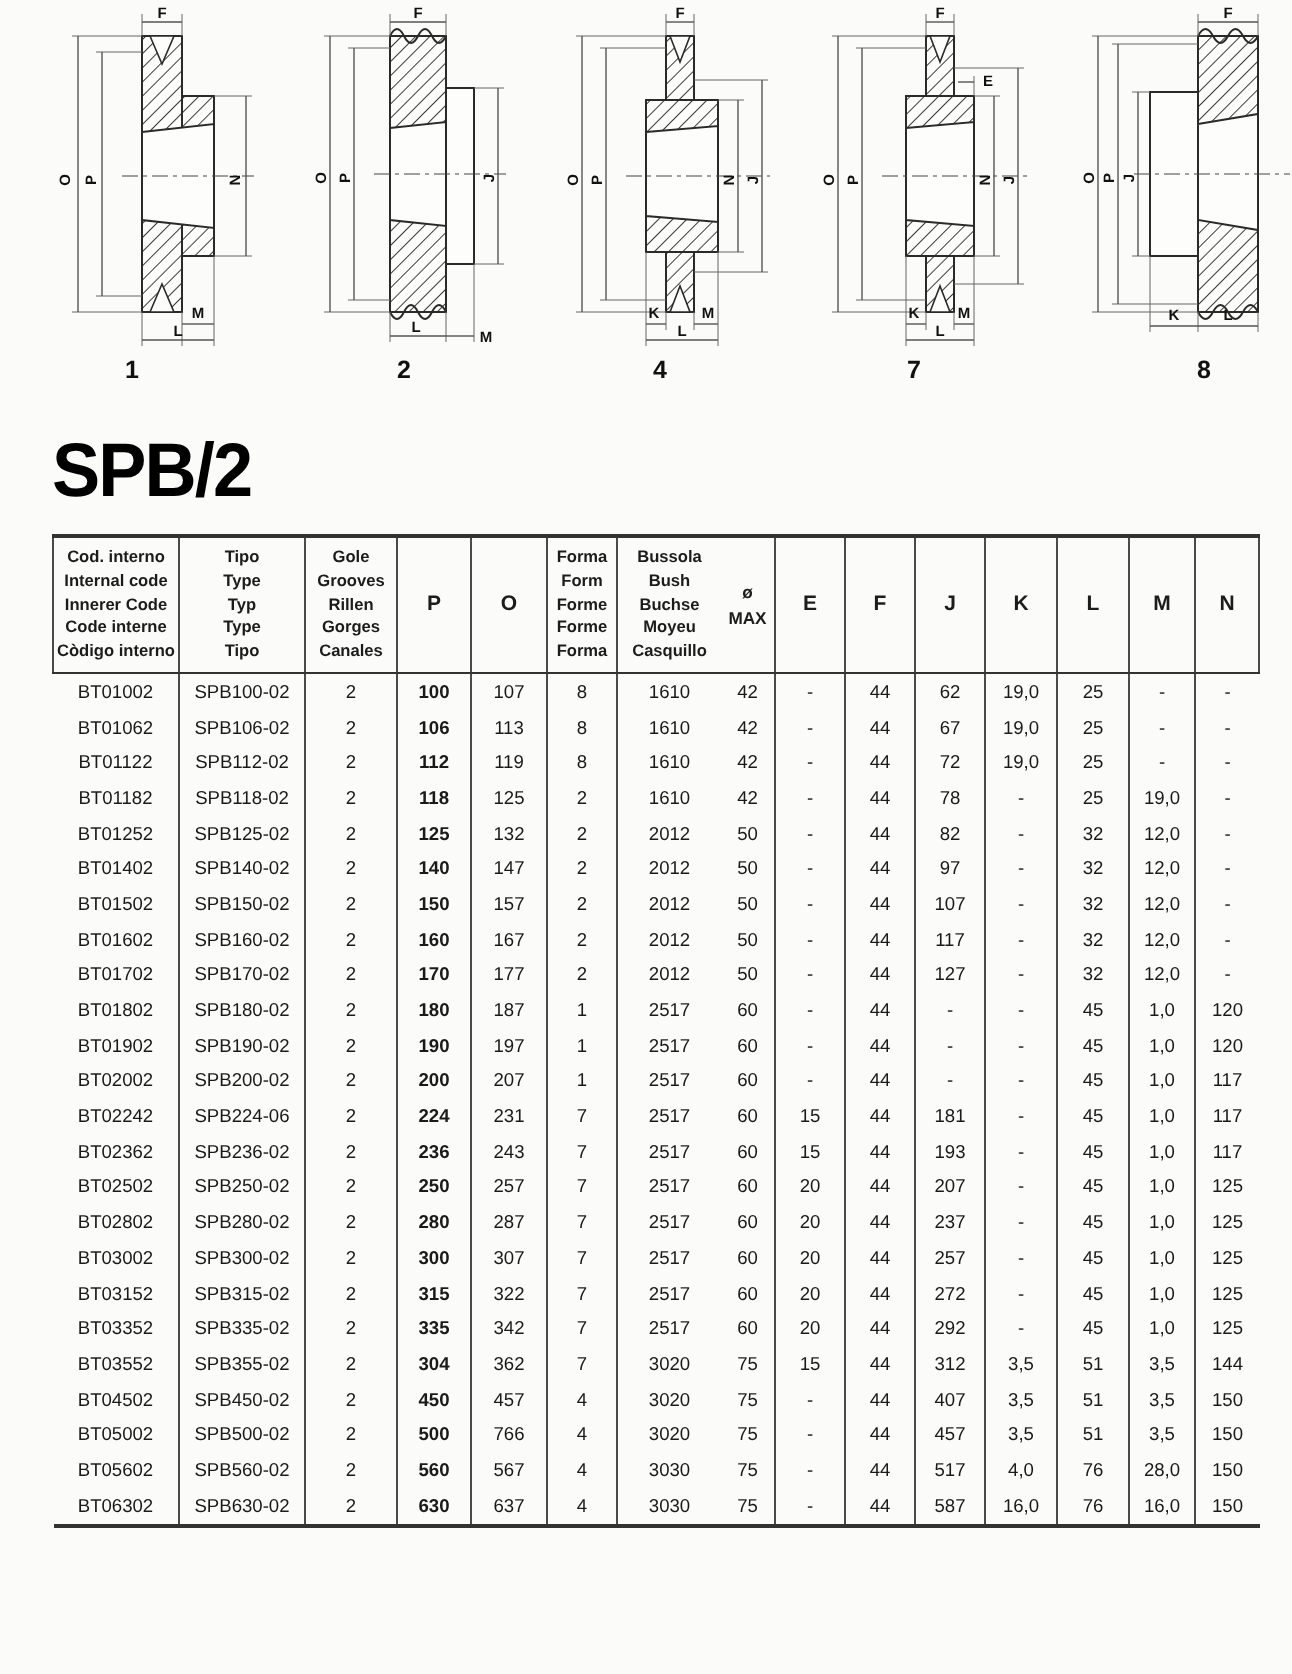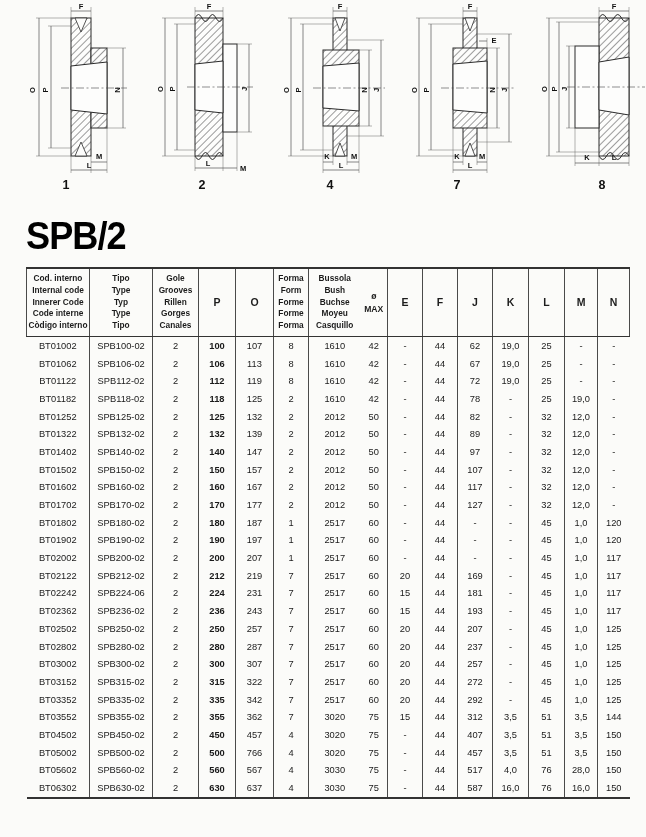--- a/index.html
+++ b/index.html
@@ -418,37 +418,20 @@
           <td class="c7">50</td>
           <td class="c8">-</td>
           <td class="c9">44</td>
           <td class="c10">82</td>
           <td class="c11">-</td>
           <td class="c12">32</td>
           <td class="c13">12,0</td>
           <td class="c14">-</td>
         </tr>
         <tr>
-          <td class="c0">BT01322</td>
-          <td class="c1">SPB132-02</td>
-          <td class="c2">2</td>
-          <td class="c3">132</td>
-          <td class="c4">139</td>
-          <td class="c5">2</td>
-          <td class="c6">2012</td>
-          <td class="c7">50</td>
-          <td class="c8">-</td>
-          <td class="c9">44</td>
-          <td class="c10">89</td>
-          <td class="c11">-</td>
-          <td class="c12">32</td>
-          <td class="c13">12,0</td>
-          <td class="c14">-</td>
-        </tr>
-        <tr>
           <td class="c0">BT01402</td>
           <td class="c1">SPB140-02</td>
           <td class="c2">2</td>
           <td class="c3">140</td>
           <td class="c4">147</td>
           <td class="c5">2</td>
           <td class="c6">2012</td>
           <td class="c7">50</td>
           <td class="c8">-</td>
           <td class="c9">44</td>
@@ -554,37 +537,20 @@
           <td class="c7">60</td>
           <td class="c8">-</td>
           <td class="c9">44</td>
           <td class="c10">-</td>
           <td class="c11">-</td>
           <td class="c12">45</td>
           <td class="c13">1,0</td>
           <td class="c14">117</td>
         </tr>
         <tr>
-          <td class="c0">BT02122</td>
-          <td class="c1">SPB212-02</td>
-          <td class="c2">2</td>
-          <td class="c3">212</td>
-          <td class="c4">219</td>
-          <td class="c5">7</td>
-          <td class="c6">2517</td>
-          <td class="c7">60</td>
-          <td class="c8">20</td>
-          <td class="c9">44</td>
-          <td class="c10">169</td>
-          <td class="c11">-</td>
-          <td class="c12">45</td>
-          <td class="c13">1,0</td>
-          <td class="c14">117</td>
-        </tr>
-        <tr>
           <td class="c0">BT02242</td>
           <td class="c1">SPB224-06</td>
           <td class="c2">2</td>
           <td class="c3">224</td>
           <td class="c4">231</td>
           <td class="c5">7</td>
           <td class="c6">2517</td>
           <td class="c7">60</td>
           <td class="c8">15</td>
           <td class="c9">44</td>
@@ -693,21 +659,21 @@
           <td class="c10">292</td>
           <td class="c11">-</td>
           <td class="c12">45</td>
           <td class="c13">1,0</td>
           <td class="c14">125</td>
         </tr>
         <tr>
           <td class="c0">BT03552</td>
           <td class="c1">SPB355-02</td>
           <td class="c2">2</td>
-          <td class="c3">355</td>
+          <td class="c3">304</td>
           <td class="c4">362</td>
           <td class="c5">7</td>
           <td class="c6">3020</td>
           <td class="c7">75</td>
           <td class="c8">15</td>
           <td class="c9">44</td>
           <td class="c10">312</td>
           <td class="c11">3,5</td>
           <td class="c12">51</td>
           <td class="c13">3,5</td>

